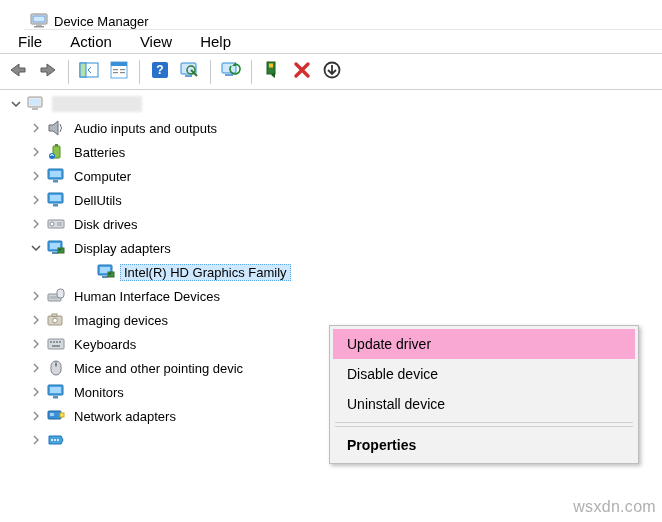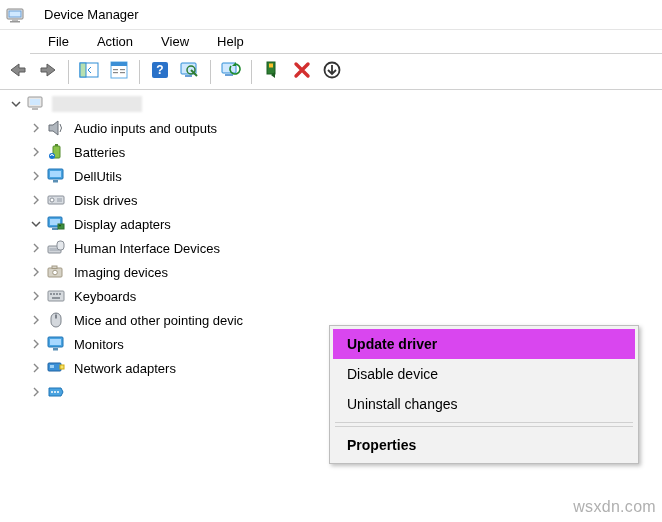--- a/index.html
+++ b/index.html
@@ -10,37 +10,37 @@
     background: #fff;
     color: #000;
     width: 662px;
     height: 522px;
     overflow: hidden;
     position: relative;
   }
   
   .titlebar {
     display: flex;
-    align-items: center;
+    align-items: flex-end;
     height: 30px;
     padding: 0 6px;
     border-bottom: 1px solid #e5e5e5;
-    gap: 20px;
+    gap: 6px;
+    margin-left: 24px;
   }
   .titlebar .app-icon svg { display:block; }
   .titlebar .title { font-size: 13px; }
   
   .menubar {
     display: flex;
     align-items: center;
     height: 24px;
     padding: 0 4px;
-    font-size: 13px;
+    font-size: 15px;
     border-bottom: 1px solid #d0d0d0;
-    margin-left: 30px;
   }
   .menubar .menu-item {
     padding: 2px 14px;
   }
   
   .toolbar {
     display: flex;
     align-items: center;
     height: 36px;
     padding: 2px 4px;
@@ -114,22 +114,21 @@
     background: #f2f2f2;
     border: 1px solid #bdbdbd;
     box-shadow: 2px 2px 4px rgba(0,0,0,.25);
     padding: 3px;
   }
   .cm-item {
     padding: 7px 14px;
     font-size: 14px;
   }
   .cm-item.hover {
-    background: #d946ef;
-    font-weight: bold;
+    background: #f9a8d4;
   }
   .cm-sep {
     height: 1px;
     background: #d0d0d0;
     margin: 3px 2px;
   }
   .cm-item.bold { font-weight: 700; }
   
   .watermark {
     position: absolute;
@@ -300,20 +299,35 @@
           <rect x="6" y="3" width="7" height="12" rx="1" fill="#8bc34a" stroke="#558b2f"></rect>
           <rect x="8" y="1" width="3" height="2" fill="#558b2f"></rect>
           <circle cx="5" cy="13" r="3" fill="#1976d2"></circle>
           <path d="M3.5 13 a1.5 1.5 0 1 1 3 0" fill="none" stroke="#fff"></path>
           <path d="M5 11.5 L5.8 12.3" stroke="#fff"></path>
         </svg>
       </span>
     <span class="label">Batteries</span>
   </div>
 
+  <div class="row l1">
+    <span class="expander">
+        <svg width="10" height="10" viewBox="0 0 10 10">
+          <path d="M3 1 L7 5 L3 9" fill="none" stroke="#888" stroke-width="1.4"></path>
+        </svg>
+      </span>
+    <span class="dev-icon">
+        <svg width="18" height="16" viewBox="0 0 18 16">
+          <rect x="1" y="1" width="15" height="10" rx="1" fill="#4aa3e0" stroke="#1f74b6"></rect>
+          <rect x="3" y="3" width="11" height="6" fill="#a7d8ff"></rect>
+          <rect x="6" y="12" width="5" height="2.5" fill="#5a8fb5"></rect>
+        </svg>
+      </span>
+    <span class="label">Computer</span>
+  </div>
 
   <div class="row l1">
     <span class="expander">
         <svg width="10" height="10" viewBox="0 0 10 10">
           <path d="M3 1 L7 5 L3 9" fill="none" stroke="#888" stroke-width="1.4"></path>
         </svg>
       </span>
     <span class="dev-icon">
         <svg width="18" height="16" viewBox="0 0 18 16">
           <rect x="1" y="1" width="15" height="10" rx="1" fill="#4aa3e0" stroke="#1f74b6"></rect>
@@ -351,20 +365,33 @@
           <rect x="1" y="1" width="14" height="10" rx="1" fill="#4aa3e0" stroke="#1f74b6"></rect>
           <rect x="3" y="3" width="10" height="6" fill="#a7d8ff"></rect>
           <rect x="5" y="12" width="6" height="2" fill="#5a8fb5"></rect>
           <rect x="11" y="8" width="6" height="5" fill="#3d8f3d" stroke="#2c6c2c"></rect>
           <rect x="12" y="9" width="2" height="1.3" fill="#21521f"></rect>
         </svg>
       </span>
     <span class="label">Display adapters</span>
   </div>
 
+  <div class="row l2 selected">
+    <span class="expander none"></span>
+    <span class="dev-icon">
+        <svg width="18" height="16" viewBox="0 0 18 16">
+          <rect x="1" y="1" width="14" height="10" rx="1" fill="#4aa3e0" stroke="#1f74b6"></rect>
+          <rect x="3" y="3" width="10" height="6" fill="#a7d8ff"></rect>
+          <rect x="5" y="12" width="6" height="2" fill="#5a8fb5"></rect>
+          <rect x="11" y="8" width="6" height="5" fill="#3d8f3d" stroke="#2c6c2c"></rect>
+          <rect x="12" y="9" width="2" height="1.3" fill="#21521f"></rect>
+        </svg>
+      </span>
+    <span class="label">Intel(R) HD Graphics Family</span>
+  </div>
 
   <div class="row l1">
     <span class="expander">
         <svg width="10" height="10" viewBox="0 0 10 10">
           <path d="M3 1 L7 5 L3 9" fill="none" stroke="#888" stroke-width="1.4"></path>
         </svg>
       </span>
     <span class="dev-icon">
         <svg width="18" height="16" viewBox="0 0 18 16">
           <rect x="1" y="6" width="13" height="7" rx="1" fill="#d2d6db" stroke="#898f97"></rect>
@@ -472,19 +499,19 @@
           <circle cx="11" cy="7" r="1" fill="#fff"></circle>
         </svg>
       </span>
   </div>
 
 </div>
 
 <div class="context-menu">
   <div class="cm-item hover">Update driver</div>
   <div class="cm-item">Disable device</div>
-  <div class="cm-item">Uninstall changes</div>
+  <div class="cm-item">Uninstall device</div>
   <div class="cm-sep"></div>
   <div class="cm-sep"></div>
   <div class="cm-item bold">Properties</div>
 </div>
 
 <div class="watermark">wsxdn.com</div>
 
 </body></html>

